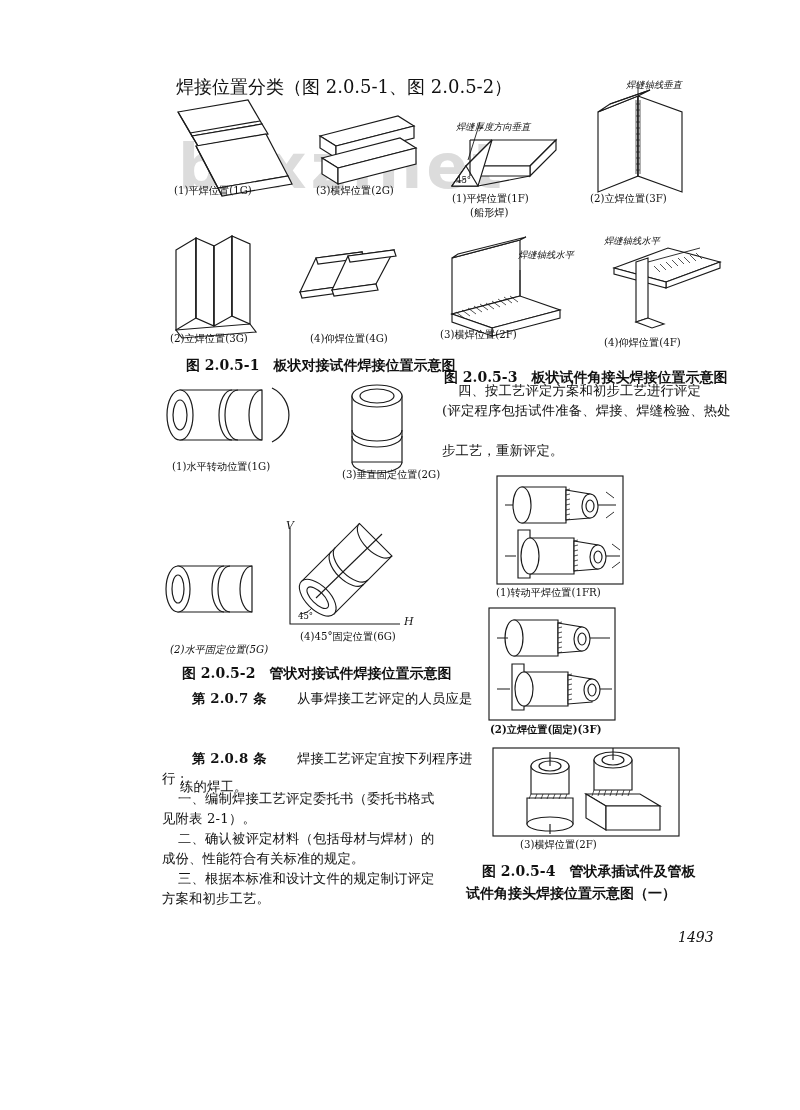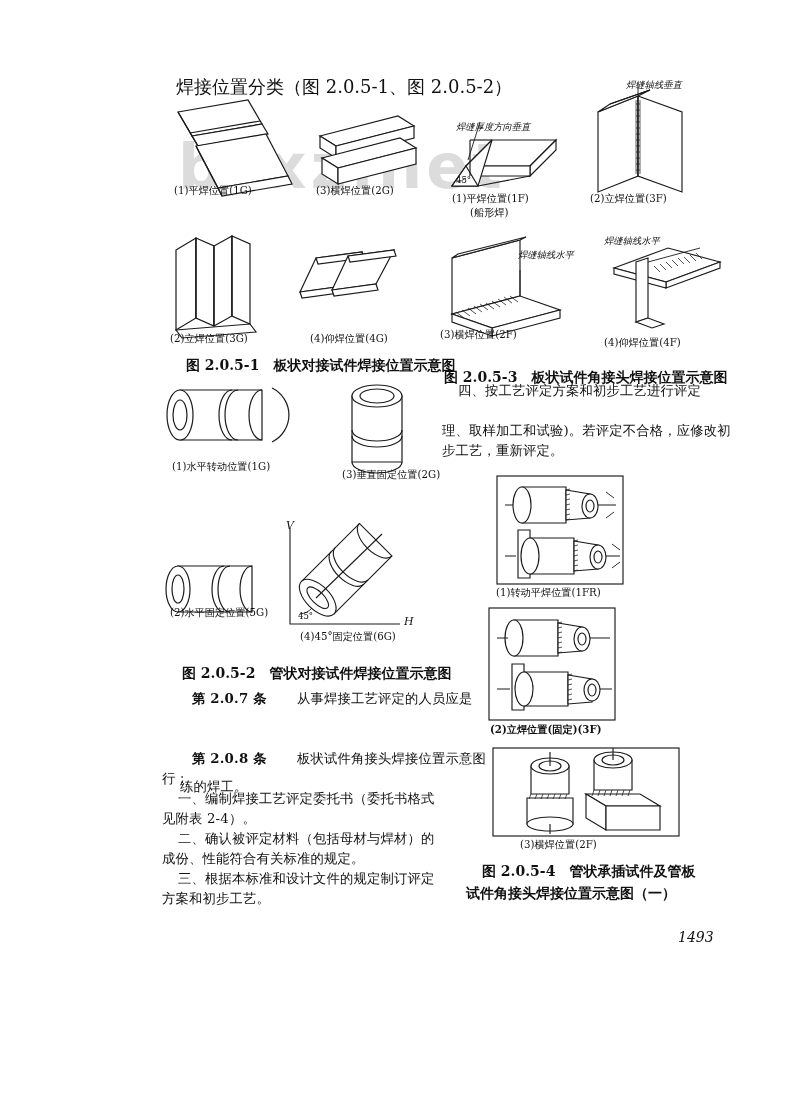--- a/index.html
+++ b/index.html
@@ -252,59 +252,59 @@
     <div class="t head" style="left:176px;top:78px;">焊接位置分类（图 2.0.5-1、图 2.0.5-2）</div>
 
     <div class="t lbl" style="left:174px;top:186px;">(1)平焊位置(1G)</div>
     <div class="t lbl" style="left:316px;top:186px;">(3)横焊位置(2G)</div>
     <div class="t lbl" style="left:170px;top:334px;">(2)立焊位置(3G)</div>
     <div class="t lbl" style="left:310px;top:334px;">(4)仰焊位置(4G)</div>
     <div class="t cap-b" style="left:186px;top:358px;">图 2.0.5-1　板状对接试件焊接位置示意图</div>
 
     <div class="t lbl" style="left:172px;top:462px;">(1)水平转动位置(1G)</div>
     <div class="t lbl" style="left:334px;top:470px;margin-left:8px;">(3)垂直固定位置(2G)</div>
-    <div class="t lbl" style="left:170px;top:608px;">(2)水平固定位置(5G)</div>
+    <div class="t lbl" style="left:170px;top:645px;font-style:italic;">(2)水平固定位置(5G)</div>
     <div class="t lbl" style="left:300px;top:632px;">(4)45°固定位置(6G)</div>
     <div class="t" style="left:286px;top:520px;font-size:11px;font-style:italic;">V</div>
     <div class="t" style="left:404px;top:616px;font-size:11px;font-style:italic;">H</div>
     <div class="t" style="left:298px;top:612px;font-size:8.5px;">45°</div>
     <div class="t cap-b" style="left:182px;top:666px;">图 2.0.5-2　管状对接试件焊接位置示意图</div>
 
     <div class="t ann" style="left:456px;top:122px;">焊缝厚度方向垂直</div>
     <div class="t" style="left:456px;top:176px;font-size:8.5px;">45°</div>
     <div class="t lbl" style="left:452px;top:194px;">(1)平焊位置(1F)</div>
     <div class="t lbl" style="left:470px;top:208px;">(船形焊)</div>
     <div class="t ann" style="left:626px;top:80px;">焊缝轴线垂直</div>
     <div class="t lbl" style="left:590px;top:194px;">(2)立焊位置(3F)</div>
     <div class="t ann" style="left:518px;top:250px;">焊缝轴线水平</div>
     <div class="t lbl" style="left:440px;top:330px;">(3)横焊位置(2F)</div>
     <div class="t ann" style="left:604px;top:236px;">焊缝轴线水平</div>
     <div class="t lbl" style="left:604px;top:338px;">(4)仰焊位置(4F)</div>
     <div class="t cap-b" style="left:444px;top:370px;">图 2.0.5-3　板状试件角接头焊接位置示意图</div>
 
     <div class="t body" style="left:458px;top:384px;">四、按工艺评定方案和初步工艺进行评定</div>
-    <div class="t body" style="left:442px;top:424px;">理、取样加工和试验)。若评定不合格，应修改初</div>
+    <div class="t body" style="left:442px;top:404px;">(评定程序包括试件准备、焊接、焊缝检验、热处</div>
     <div class="t body" style="left:442px;top:444px;">步工艺，重新评定。</div>
 
     <div class="t lbl" style="left:496px;top:588px;">(1)转动平焊位置(1FR)</div>
     <div class="t lbl" style="left:490px;top:724px;font-weight:bold;">(2)立焊位置(固定)(3F)</div>
     <div class="t lbl" style="left:520px;top:840px;">(3)横焊位置(2F)</div>
     <div class="t cap-b" style="left:482px;top:864px;">图 2.0.5-4　管状承插试件及管板</div>
     <div class="t cap-b" style="left:466px;top:886px;">试件角接头焊接位置示意图（一）</div>
 
     <div class="t body" style="left:192px;top:692px;font-weight:bold;">第 2.0.7 条</div>
     <div class="t body" style="left:252px;top:692px;">　　　 从事焊接工艺评定的人员应是</div>
     <div class="t body" style="left:180px;top:732px;margin-top:48px;">练的焊工。</div>
 
     <div class="t body" style="left:192px;top:752px;font-weight:bold;">第 2.0.8 条</div>
-    <div class="t body" style="left:252px;top:752px;">　　　 板状试件角接头焊接位置示意图</div>
+    <div class="t body" style="left:252px;top:752px;">　　　 焊接工艺评定宜按下列程序进</div>
     <div class="t body" style="left:162px;top:772px;">行：</div>
 
     <div class="t body" style="left:178px;top:792px;text-align:center;">一、编制焊接工艺评定委托书（委托书格式</div>
-    <div class="t body" style="left:162px;top:812px;">见附表 2-4）。</div>
+    <div class="t body" style="left:162px;top:812px;">见附表 2-1）。</div>
     <div class="t body" style="left:178px;top:832px;">二、确认被评定材料（包括母材与焊材）的</div>
     <div class="t body" style="left:162px;top:852px;">成份、性能符合有关标准的规定。</div>
     <div class="t body" style="left:178px;top:872px;">三、根据本标准和设计文件的规定制订评定</div>
     <div class="t body" style="left:162px;top:892px;">方案和初步工艺。</div>
 
     <div class="t pg" style="left:678px;top:930px;">1493</div>
   </div>
 </div>
 
 </body></html>

